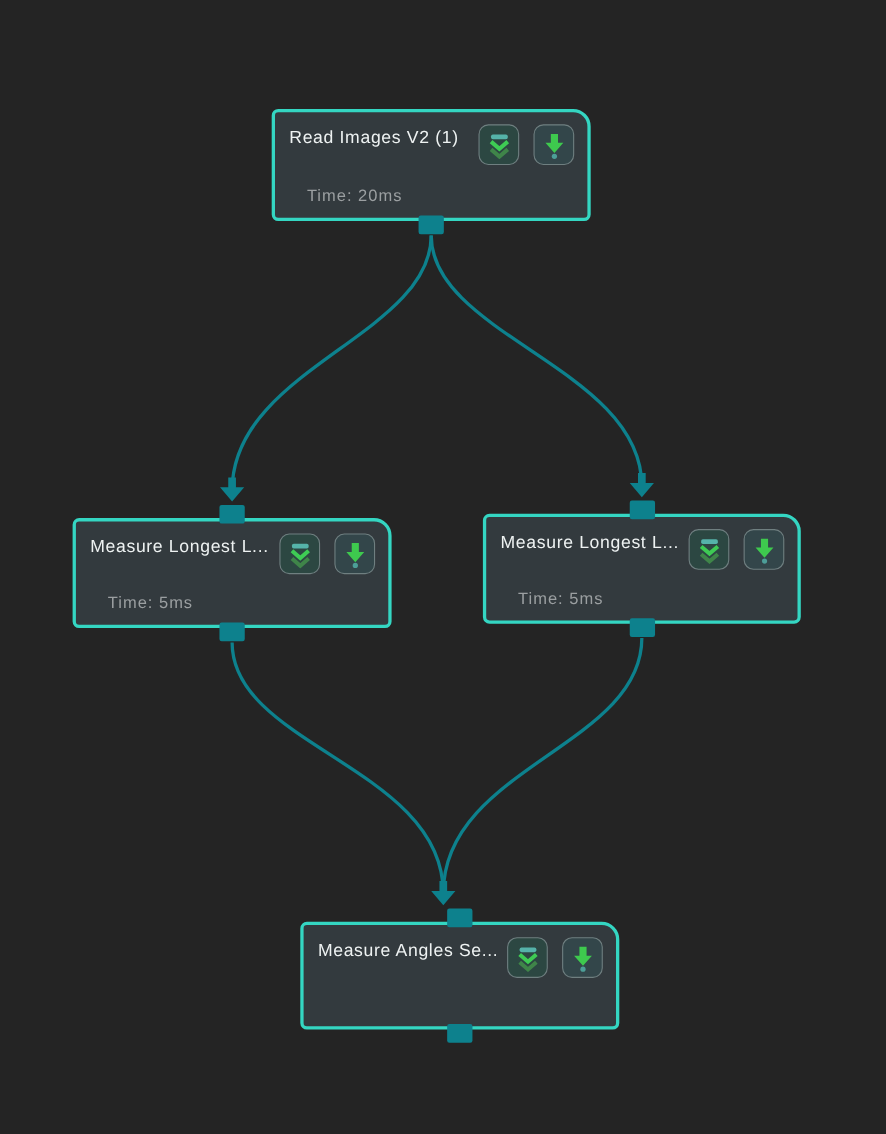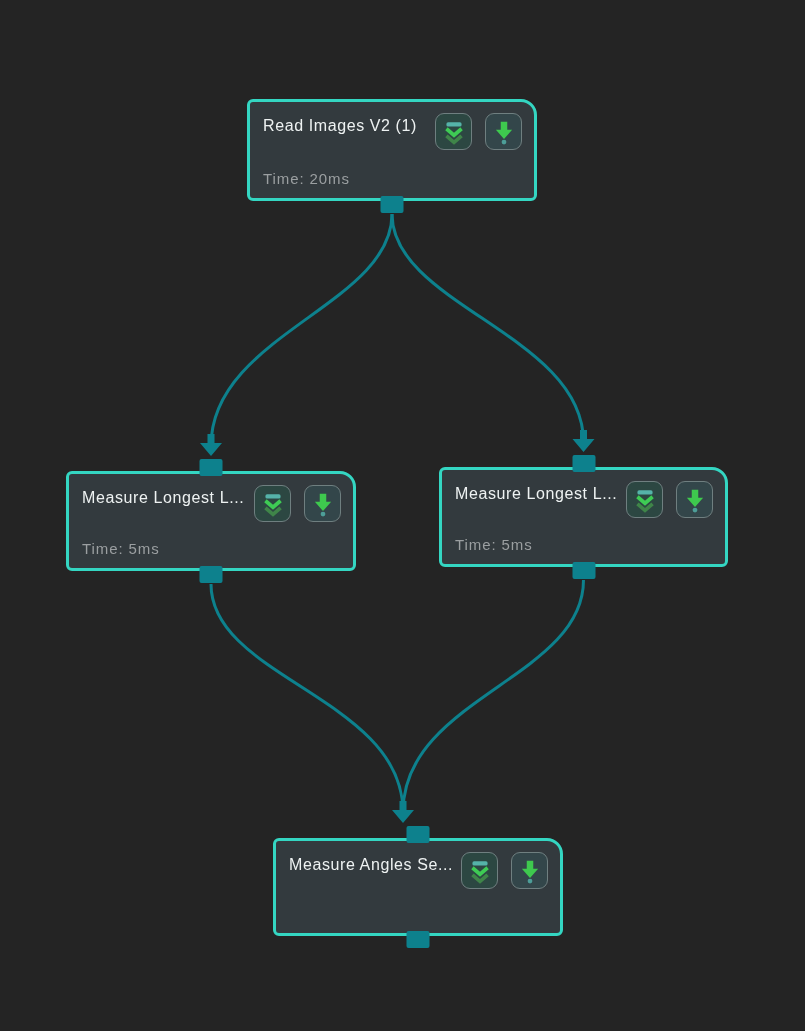--- a/index.html
+++ b/index.html
@@ -39,21 +39,21 @@
     left: 13px; top: 15px;
     max-width: 176px;
     font-size: 16px;
     letter-spacing: 0.6px;
     color: #eef2f2;
     white-space: nowrap;
     overflow: hidden;
   }
   .node-time {
     position: absolute;
-    left: 13px; bottom: 11px;
+    left: 29px; bottom: 11px;
     font-size: 15px;
     letter-spacing: 0.9px;
     color: #9b9fa1;
     white-space: nowrap;
   }
   .node-buttons {
     position: absolute;
     top: 11px; right: 12px;
     display: flex;
     gap: 13px;

